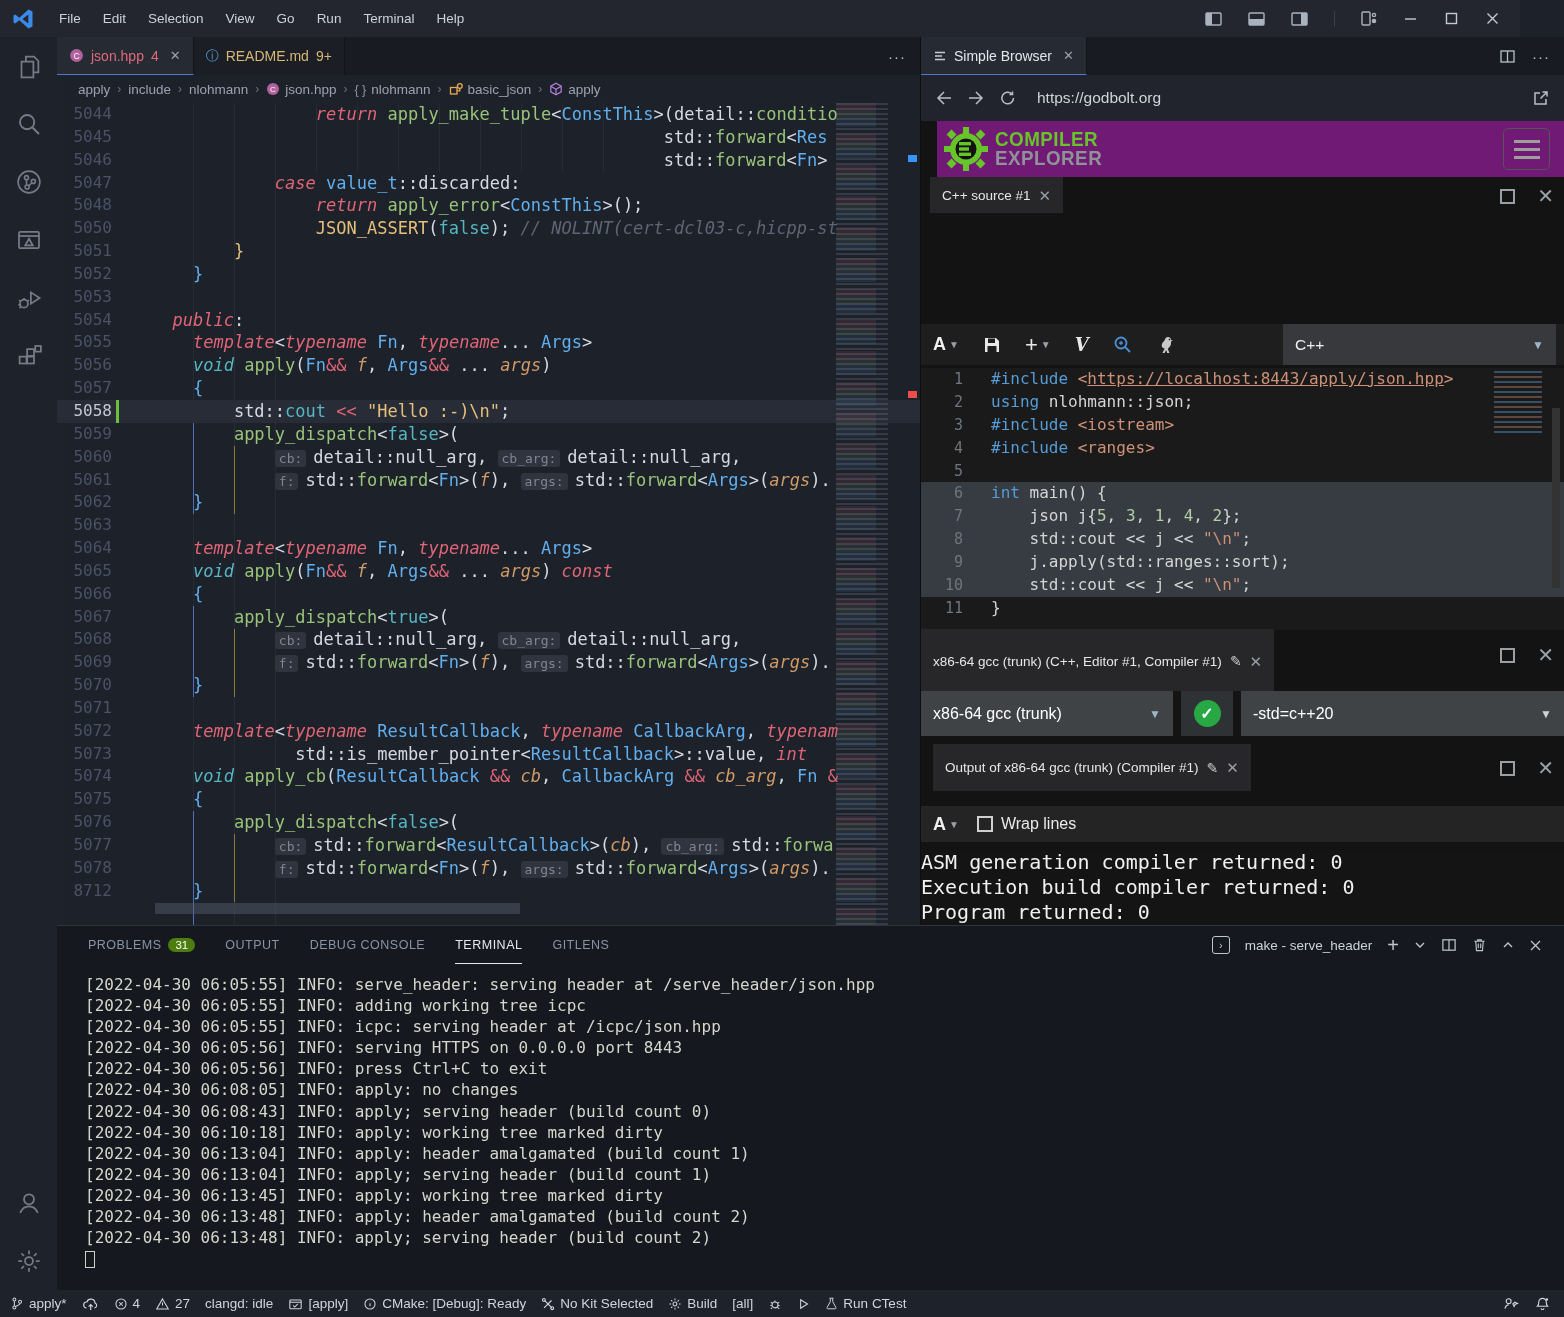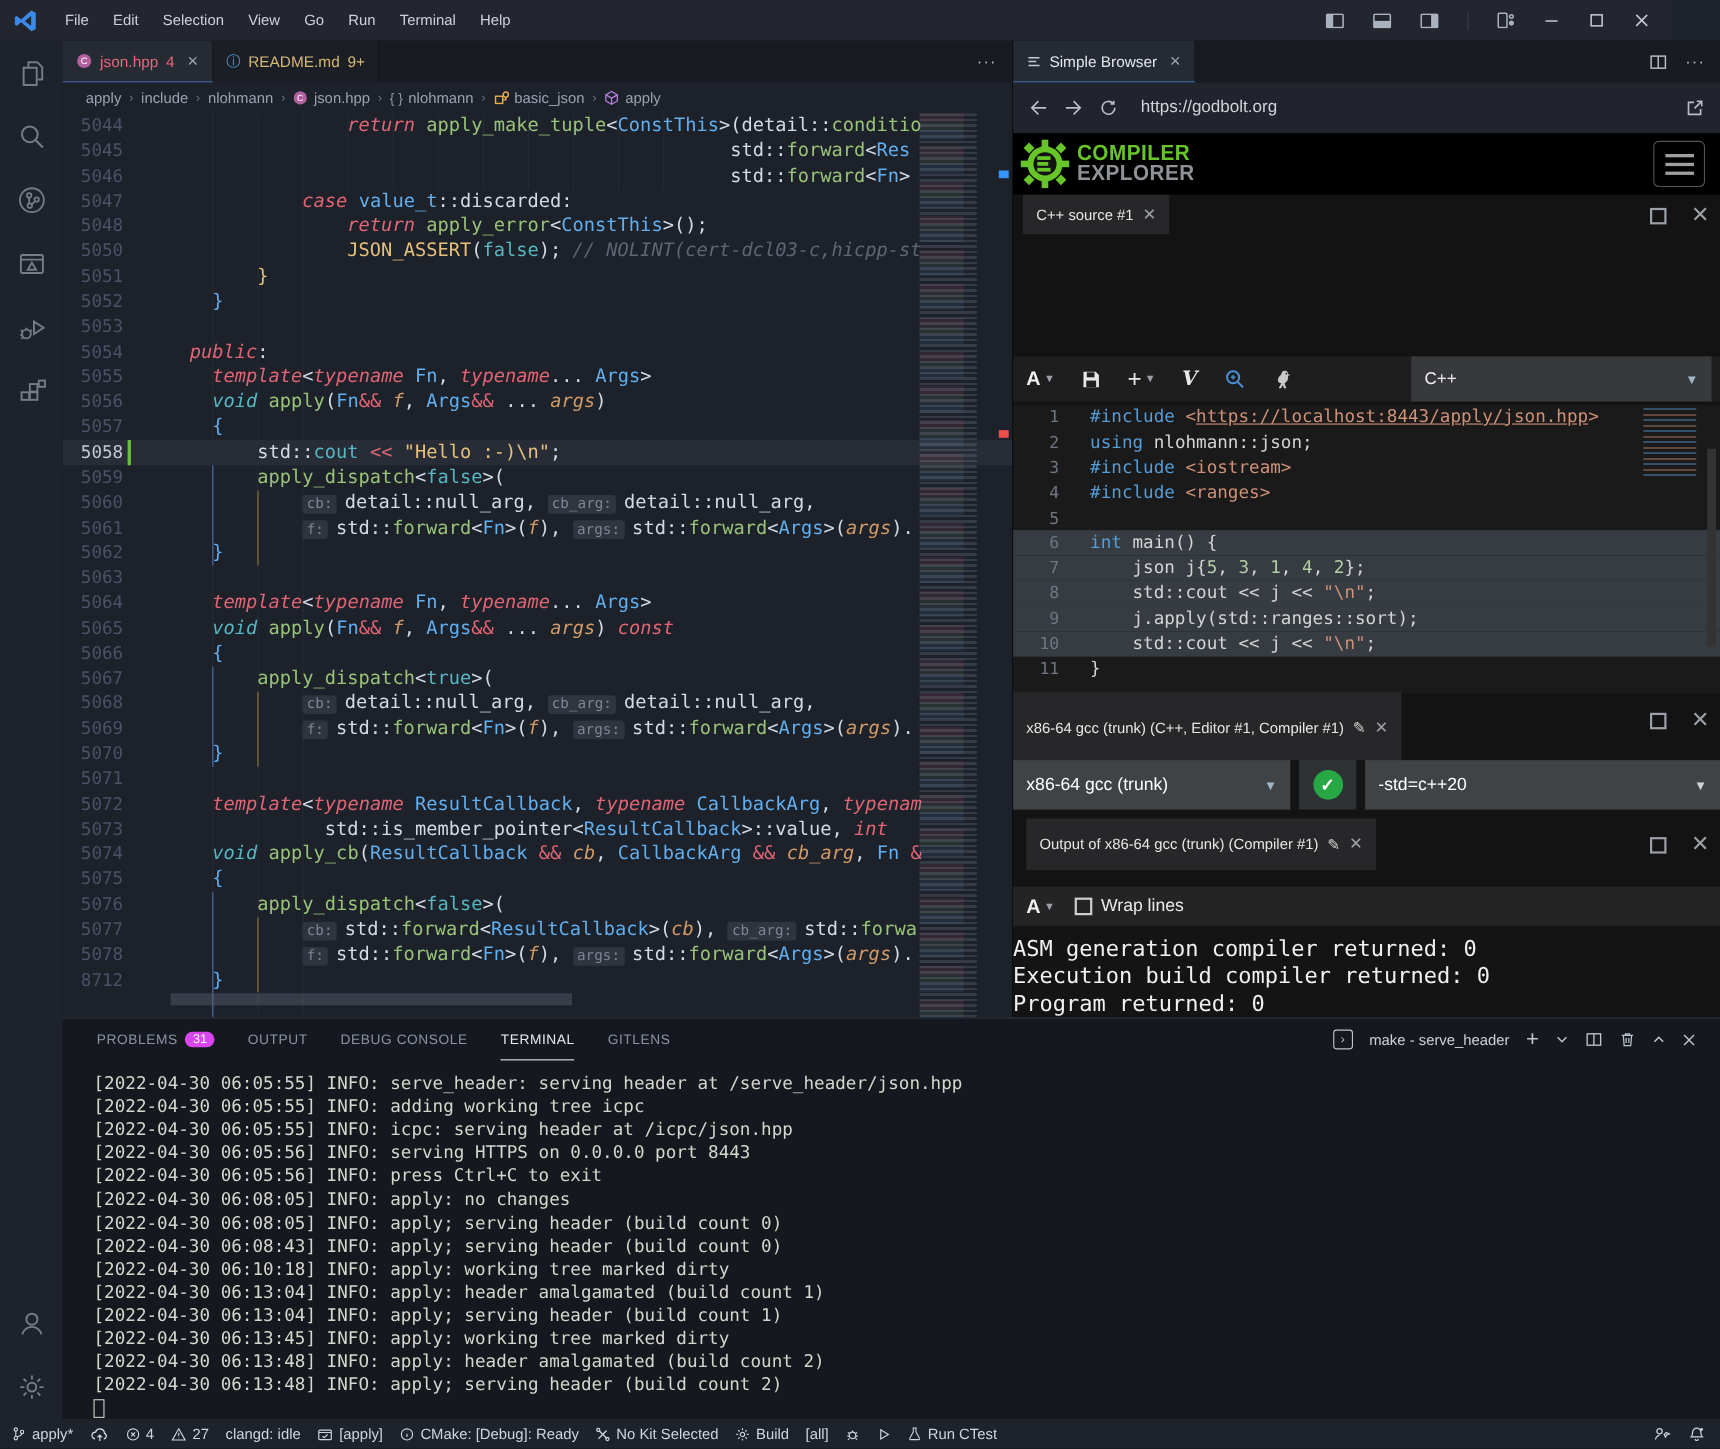--- a/index.html
+++ b/index.html
@@ -76,21 +76,21 @@
   #hscroll{position:absolute;left:98px;top:800px;width:365px;height:11px;background:rgba(90,97,110,.45);}
 
   
   #editor-right{position:absolute;left:920px;top:37px;width:644px;height:888px;background:#131313;border-left:1px solid #0c0e12;}
   #editor-right .tabbar{background:#181b21;}
   #browserbar{position:absolute;left:0;top:38px;right:0;height:46px;background:#21242c;display:flex;align-items:center;gap:14px;padding:0 14px;}
   #browserbar .nav-ic{color:#b9bec6;}
   #url-text{font-size:15.5px;color:#cfd3da;flex:1;margin-left:6px;}
   #ce{position:absolute;left:0;top:84px;right:0;bottom:0;background:#131313;overflow:hidden;font-family:"Liberation Sans",sans-serif;}
 
-  #ce-header{position:absolute;left:0;top:0;right:0;height:56px;background:#000000;display:flex;align-items:center;}
+  #ce-header{position:absolute;left:16px;top:0;right:0;height:56px;background:#701a75;display:flex;align-items:center;}
   #ce-logo{display:flex;align-items:center;gap:6px;margin-left:6px;}
   .ce-logo-text{font-weight:bold;font-size:20px;line-height:19px;letter-spacing:.5px;transform:scaleX(.94);transform-origin:left;}
   .ce-green{color:#67c52a;}
   .ce-gray{color:#8f9398;}
   #hamburger{position:absolute;right:14px;top:7px;width:47px;height:42px;border:1.5px solid #555;border-radius:5px;
              display:flex;flex-direction:column;justify-content:center;gap:5px;align-items:center;}
   #hamburger i{display:block;width:26px;height:3px;background:#9e9e9e;}
 
   .ce-tabrow{position:absolute;left:0;right:0;}
   .ce-tab{position:absolute;left:9px;top:0;background:#27272a;color:#e6e6e6;font-size:13.5px;
@@ -135,21 +135,21 @@
   #wrap-label{font-size:16px;color:#eaeaea;}
   #gb-output{position:absolute;left:0;top:729px;right:0;bottom:0;background:#141414;
              font-family:"DejaVu Sans Mono",monospace;font-size:20px;color:#f0f0f0;}
   .out-line{height:25px;line-height:25px;white-space:pre;}
 
   
   #panel{position:absolute;left:57px;top:925px;width:1507px;height:365px;background:#15181e;border-top:1px solid #2e333c;}
   #panel-tabs{position:absolute;left:31px;top:0;height:38px;display:flex;gap:30px;align-items:center;}
   .pt{font-size:12.5px;letter-spacing:.5px;color:#8a93a4;display:flex;align-items:center;gap:7px;height:38px;}
   .pt.active{color:#e6e9ef;border-bottom:1.5px solid #e6e9ef;}
-  .pt .badge{background:#d946ef;color:#fff;font-size:11.5px;letter-spacing:0;border-radius:10px;padding:1px 7px;}
+  .pt .badge{background:#4d7c0f;color:#fff;font-size:11.5px;letter-spacing:0;border-radius:10px;padding:1px 7px;}
   #panel-right{position:absolute;right:22px;top:0;height:38px;display:flex;align-items:center;gap:15px;color:#bfc5cf;}
   #term-title{font-size:13.5px;color:#ccd1da;}
   .term-box-icon{width:18px;height:18px;border:1.3px solid #bfc5cf;border-radius:3px;font-size:11px;display:flex;align-items:center;justify-content:center;color:#bfc5cf;}
   #term-lines{position:absolute;left:28px;top:48px;right:10px;font-family:"DejaVu Sans Mono",monospace;
               font-size:16px;color:#d5d6cc;}
   .term-line{height:21.1px;line-height:21.1px;white-space:pre;}
   #term-cursor{width:10px;height:17px;border:1px solid #cfd0c6;margin-top:3px;}
 
   
   #statusbar{position:absolute;left:0;top:1290px;width:1564px;height:27px;background:#1d222b;
@@ -673,21 +673,20 @@
           </svg>
         </span>
     </div>
     <div id="term-lines">
         <div class="term-line">[2022-04-30 06:05:55] INFO: serve_header: serving header at /serve_header/json.hpp</div>
         <div class="term-line">[2022-04-30 06:05:55] INFO: adding working tree icpc</div>
         <div class="term-line">[2022-04-30 06:05:55] INFO: icpc: serving header at /icpc/json.hpp</div>
         <div class="term-line">[2022-04-30 06:05:56] INFO: serving HTTPS on 0.0.0.0 port 8443</div>
         <div class="term-line">[2022-04-30 06:05:56] INFO: press Ctrl+C to exit</div>
         <div class="term-line">[2022-04-30 06:08:05] INFO: apply: no changes</div>
-        <div class="term-line">[2022-04-30 06:08:05] INFO: apply; serving header (build count 0)</div>
         <div class="term-line">[2022-04-30 06:08:43] INFO: apply; serving header (build count 0)</div>
         <div class="term-line">[2022-04-30 06:10:18] INFO: apply: working tree marked dirty</div>
         <div class="term-line">[2022-04-30 06:13:04] INFO: apply: header amalgamated (build count 1)</div>
         <div class="term-line">[2022-04-30 06:13:04] INFO: apply; serving header (build count 1)</div>
         <div class="term-line">[2022-04-30 06:13:45] INFO: apply: working tree marked dirty</div>
         <div class="term-line">[2022-04-30 06:13:48] INFO: apply: header amalgamated (build count 2)</div>
         <div class="term-line">[2022-04-30 06:13:48] INFO: apply; serving header (build count 2)</div>
         <div id="term-cursor"></div>
       </div>
   </section>

